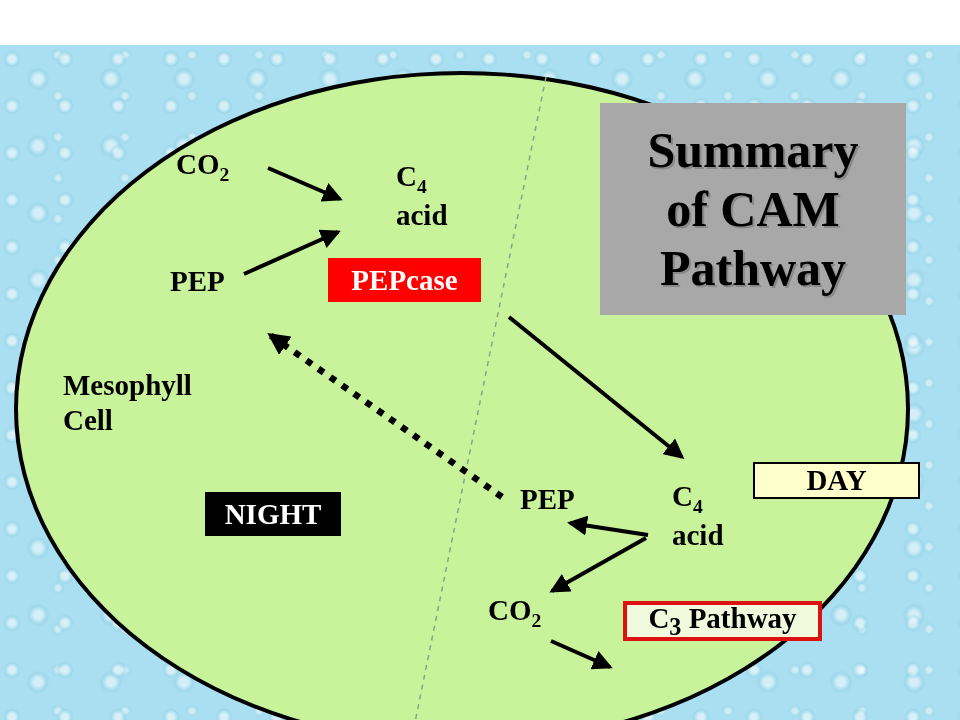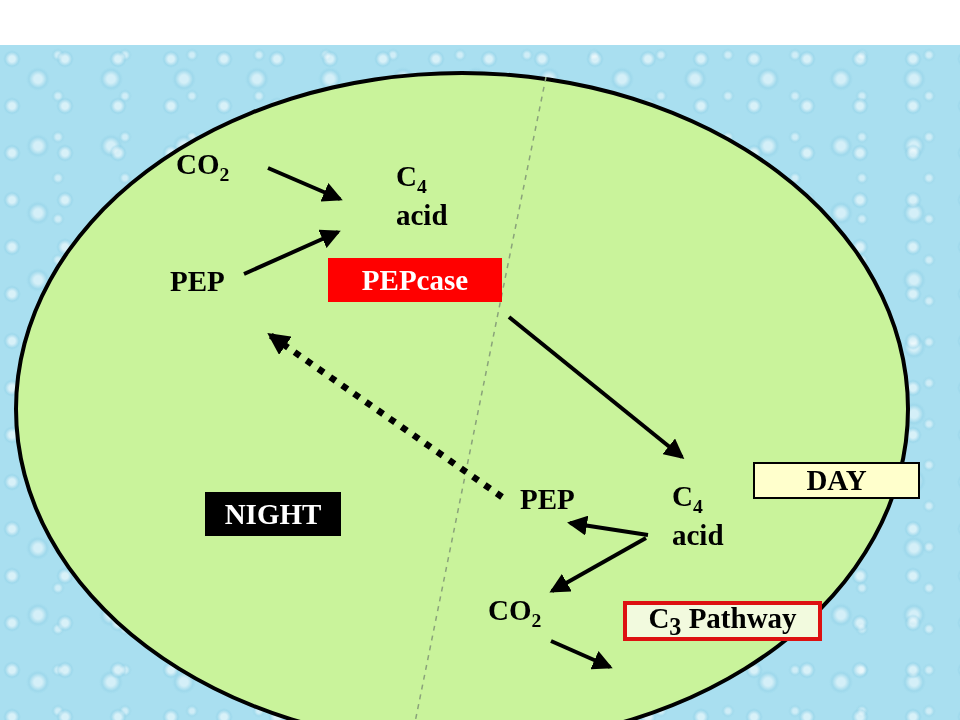--- a/index.html
+++ b/index.html
@@ -37,21 +37,21 @@
     line-height:1.22;
   }
   .label sub{font-size:0.68em;}
   .box{
     position:absolute;
     display:flex;align-items:center;justify-content:center;
     font-weight:bold;font-size:29px;
     box-sizing:border-box;
     white-space:nowrap;
   }
-  .pepcase-box{left:328px;top:213px;width:174px;height:44px;background:#ff0000;color:#fff;}
+  .pepcase-box{left:328px;top:213px;width:153px;height:44px;background:#ff0000;color:#fff;}
   .night-box{left:205px;top:447px;width:136px;height:44px;background:#000;color:#fff;}
   .day-box{left:753px;top:417px;width:167px;height:37px;background:#ffffcc;color:#000;border:2px solid #000;}
   .c3-box{left:623px;top:556px;width:199px;height:40px;background:#f2fade;color:#000;border:4px solid #dd1111;}
   .title-box{
     position:absolute;
     left:600px;top:58px;width:306px;height:212px;
     background:#a8a8a8;
     display:flex;flex-direction:column;align-items:center;justify-content:center;
     text-align:center;
   }
@@ -101,20 +101,24 @@
     <span>CO</span><sub>2</sub>
   </div>
 
   <div class="label" style="left:396px;top:114px;">
     <div><span>C</span><sub>4</sub></div>
     <div>acid</div>
   </div>
 
   <div class="label" style="left:170px;top:219px;">PEP</div>
 
+  <div class="label" style="left:63px;top:323px;">
+    <div>Mesophyll</div>
+    <div>Cell</div>
+  </div>
 
   <div class="box pepcase-box">PEPcase</div>
 
   <div class="box night-box">NIGHT</div>
 
   <div class="label" style="left:520px;top:437px;">PEP</div>
 
   <div class="label" style="left:672px;top:434px;">
     <div><span>C</span><sub>4</sub></div>
     <div>acid</div>
@@ -123,14 +127,19 @@
   <div class="box day-box">DAY</div>
 
   <div class="label" style="left:488px;top:548px;">
     <span>CO</span><sub>2</sub>
   </div>
 
   <div class="box c3-box">
     <span><span>C</span><sub>3</sub><span> Pathway</span></span>
   </div>
 
+  <div class="title-box">
+    <div class="title-line">Summary</div>
+    <div class="title-line">of CAM</div>
+    <div class="title-line">Pathway</div>
+  </div>
 
 </div>
 
 </body></html>

